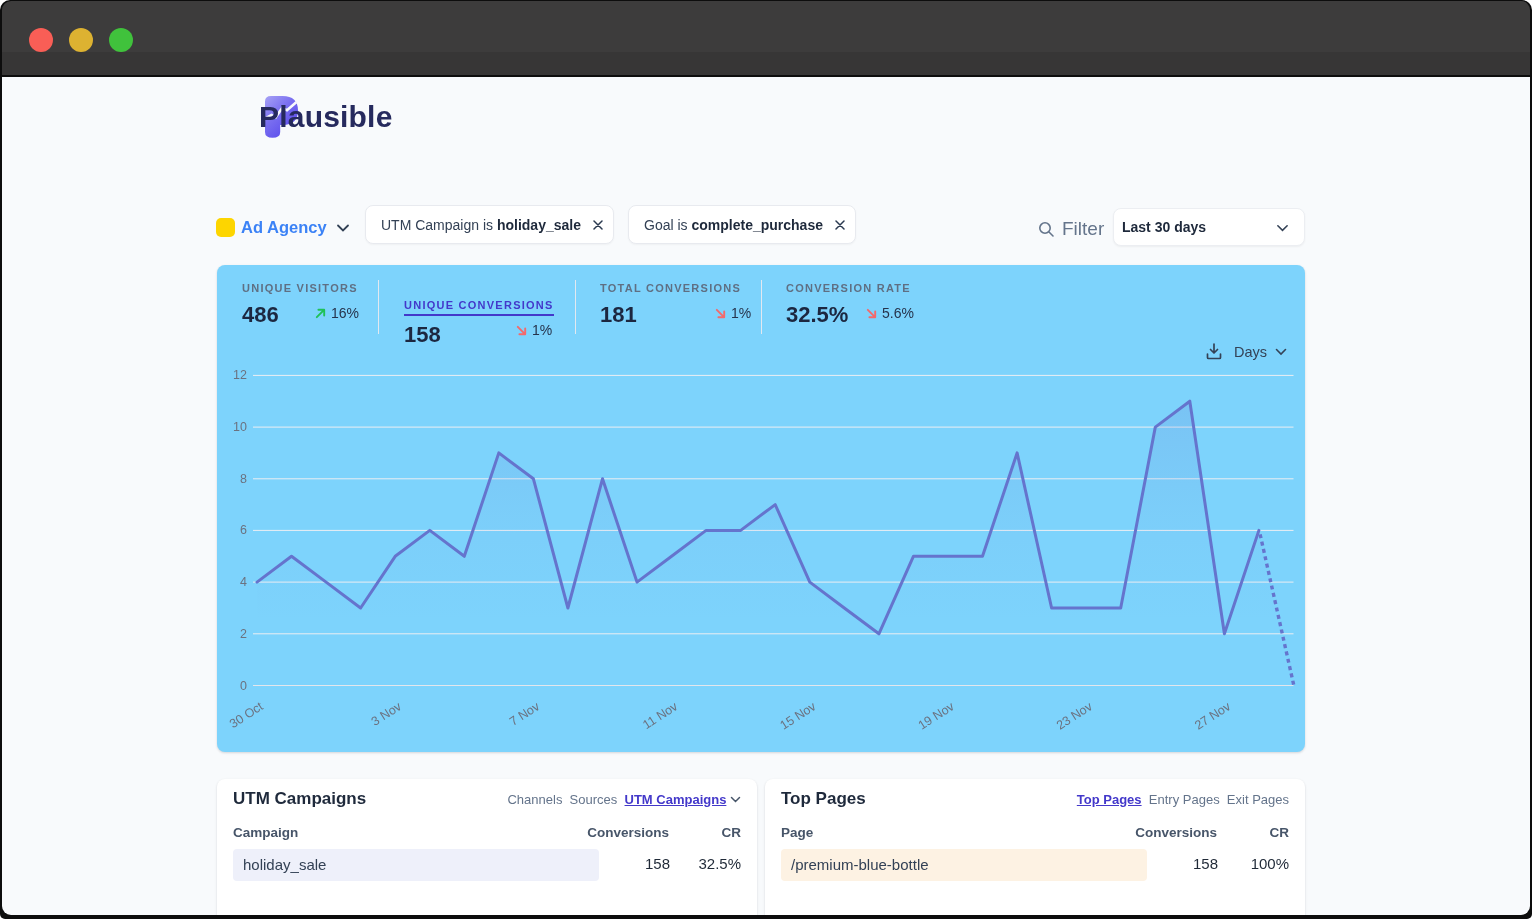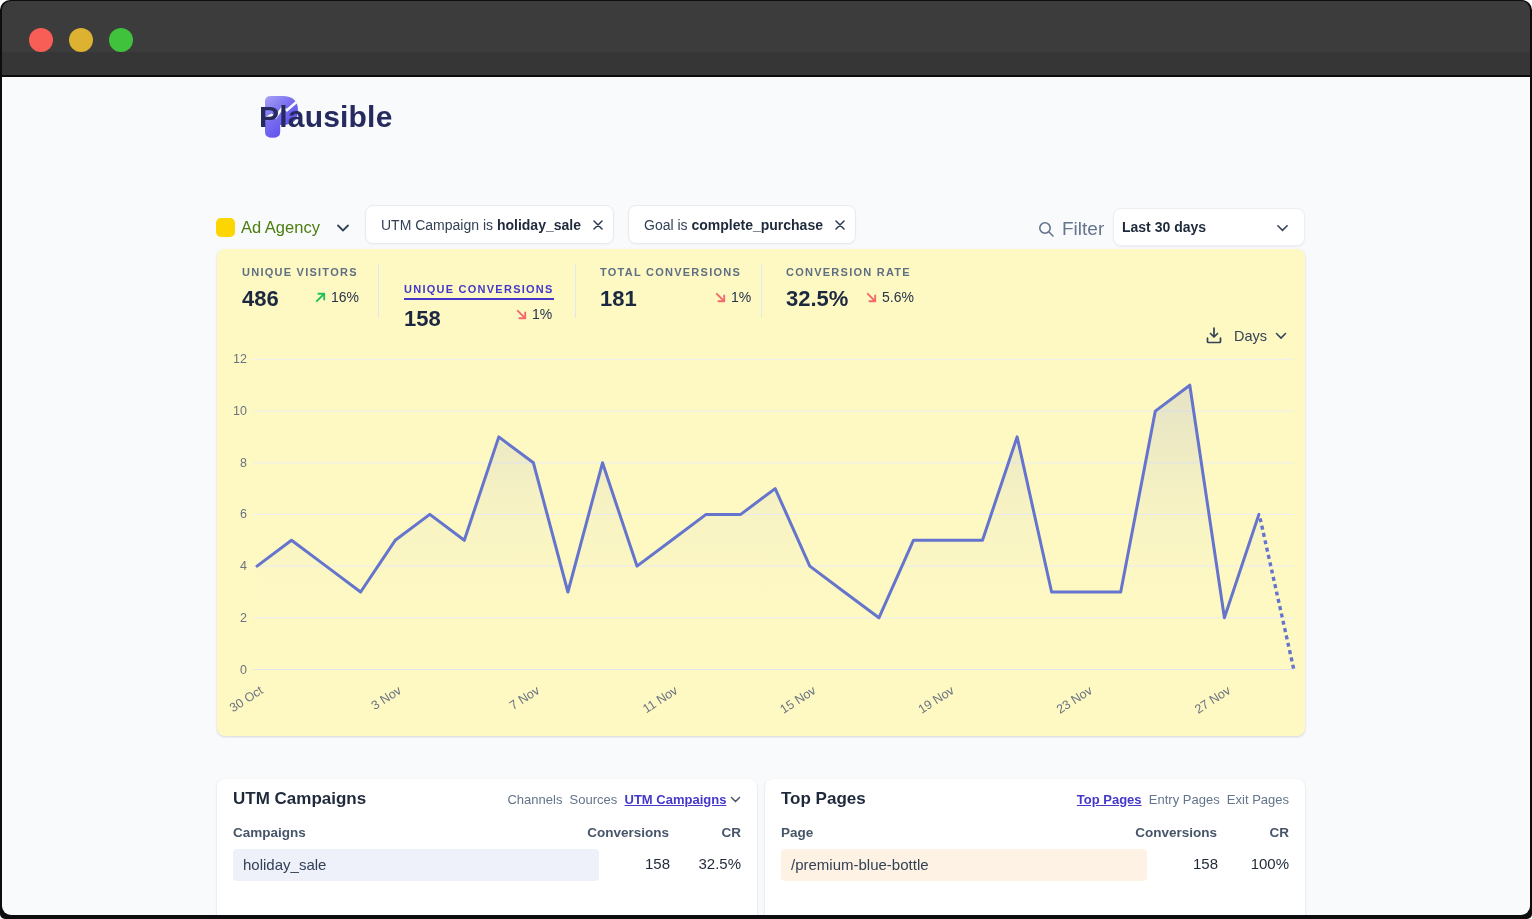--- a/index.html
+++ b/index.html
@@ -17,38 +17,38 @@
 .dot.g { left:107px; background:#40c23c; }
 
 
 #logo { position:absolute; left:215px; top:19px;padding-left:48px; }
 #logotext { position:absolute; left:42px; top:4px; font-size:30px; font-weight:bold;
   color:#262a5e; letter-spacing:0.2px; }
 
 
 #siteicon { position:absolute; left:214px; top:141px; width:19px; height:19px;
   background:#fdd500; border-radius:5px; }
-#sitename { position:absolute; left:239px; top:141px; font-size:16.5px; font-weight:normal; color:#4d7c0f; }
+#sitename { position:absolute; left:239px; top:141px; font-size:16.5px; font-weight:bold; color:#3b82f6; }
 #sitechev { position:absolute; left:334px; top:146px; }
 .pill { position:absolute; top:128px; white-space:nowrap; height:39px; background:#ffffff;
   border:1px solid #e8eaef; border-radius:8px; font-size:14px; color:#334155;
   display:flex; align-items:center; box-shadow:0 1px 2px rgba(0,0,0,0.04); }
 #pill1 { left:363px; padding:0 10px 0 15px; }
 #pill2 { left:626px; padding:0 10px 0 15px; }
 .pill b { color:#1e293b; }
 .pill .x { margin-left:12px; color:#475569; }
 #filterbtn { position:absolute; left:1036px; top:141px; font-size:19px; color:#64748b; }
 #daterange { position:absolute; left:1111px; top:131px; width:192px; height:38px;
   background:#ffffff; border:1px solid #eceef2; border-radius:8px;
   box-shadow:0 1px 2px rgba(0,0,0,0.05); }
 #daterange span { position:absolute; left:8px; top:10px; font-size:14px; font-weight:bold; color:#1e293b; }
 
 
-#chartcard { position:absolute; left:215px; top:172px; width:1088px; height:487px;
-  background:#fef9c3; border-radius:8px; box-shadow:0 1px 3px rgba(15,23,42,0.1), 0 1px 2px rgba(15,23,42,0.06); }
+#chartcard { position:absolute; left:215px; top:188px; width:1088px; height:487px;
+  background:#7dd3fc; border-radius:8px; box-shadow:0 1px 3px rgba(15,23,42,0.1), 0 1px 2px rgba(15,23,42,0.06); }
 .stat { position:absolute; top:13px; width:170px; }
 .stat .lbl { display:inline-block; font-size:11px; font-weight:bold; letter-spacing:1.25px; color:#5f6f83; white-space:nowrap; }
 .stat .val { margin-top:6px; font-size:22px; font-weight:bold; color:#1c2740; }
 .stat .chg { position:absolute; top:27px; font-size:14px; font-weight:normal; color:#26334c; display:flex; align-items:center; }
 #stat1 { left:25px; }
 #stat2 { left:187px;margin-top:17px; }
 #stat3 { left:383px; }
 #stat4 { left:569px; }
 #stat2 .lbl { color:#4338ca; border-bottom:2px solid #4338ca; padding-bottom:3px; }
 .sdiv { position:absolute; top:15px; height:54px; width:1px; background:#e2e8f0; }
@@ -209,21 +209,21 @@
       </svg>
     </div>
 
     <div class="bcard" id="card1">
       <div class="bhead">
         <span class="btitle">UTM Campaigns</span>
         <span class="btabs">Channels&nbsp;&nbsp;Sources&nbsp;&nbsp;<span class="active">UTM Campaigns</span>&nbsp;<svg width="11" height="8" viewBox="0 0 11 8" style="vertical-align:0px">
               <path d="M1.5 1.5 L5.5 5.5 L9.5 1.5" stroke="#475569" stroke-width="1.5" fill="none" stroke-linecap="round"></path>
             </svg></span>
       </div>
-      <div class="thead"><span>Campaigns</span><span class="h2">Conversions</span><span class="h3">CR</span></div>
+      <div class="thead"><span>Campaign</span><span class="h2">Conversions</span><span class="h3">CR</span></div>
       <div class="trow">
         <div class="bar" style="background:#eef0fa;">holiday_sale</div>
         <span class="n2">158</span>
           <span class="n3">32.5%</span>
       </div>
     </div>
     <div class="bcard" id="card2">
       <div class="bhead">
         <span class="btitle">Top Pages</span>
         <span class="btabs"><span class="active">Top Pages</span>&nbsp;&nbsp;Entry Pages&nbsp;&nbsp;Exit Pages</span>

